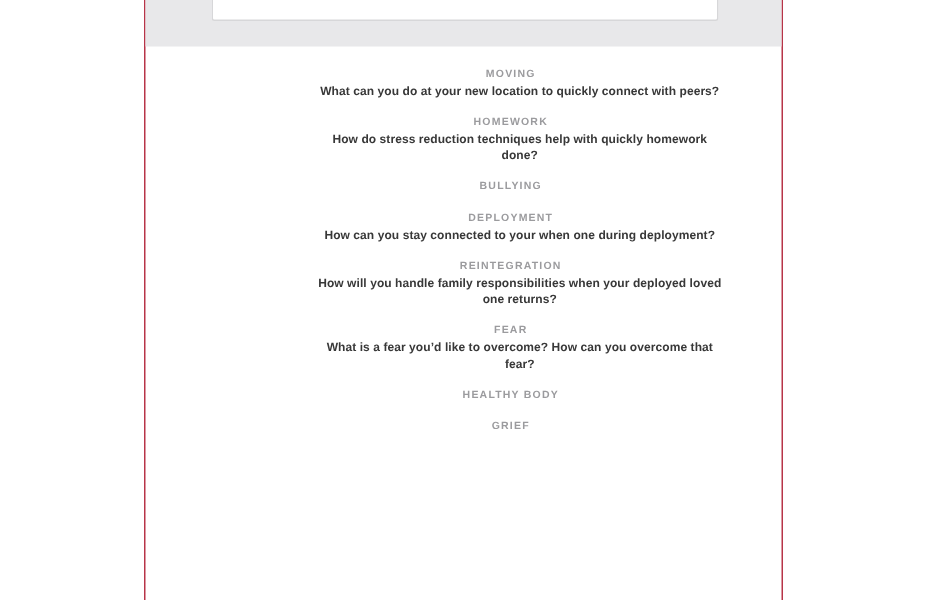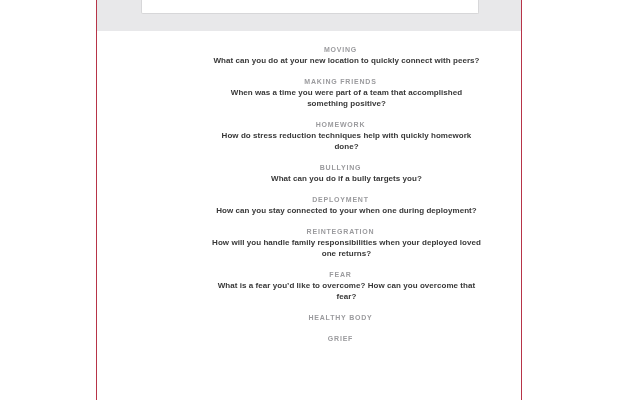--- a/index.html
+++ b/index.html
@@ -75,32 +75,26 @@
   <div class="card">
     <div class="gray-band">
       <div class="top-box"></div>
     </div>
     <div class="content">
         <div class="topic-section">
           <div class="topic-label">MOVING</div>
           <div class="topic-question">What can you do at your new location to quickly connect with peers?</div>
         </div>
         <div class="topic-section">
-          <div class="topic-label">MAKING FRIENDS</div>
-          <div class="topic-question">When was a time you were part of a team that accomplished
-something positive?</div>
-        </div>
-        <div class="topic-section">
           <div class="topic-label">HOMEWORK</div>
           <div class="topic-question">How do stress reduction techniques help with quickly homework
 done?</div>
         </div>
         <div class="topic-section">
           <div class="topic-label">BULLYING</div>
-          <div class="topic-question">What can you do if a bully targets you?</div>
         </div>
         <div class="topic-section">
           <div class="topic-label">DEPLOYMENT</div>
           <div class="topic-question">How can you stay connected to your when one during deployment?</div>
         </div>
         <div class="topic-section">
           <div class="topic-label">REINTEGRATION</div>
           <div class="topic-question">How will you handle family responsibilities when your deployed loved
 one returns?</div>
         </div>

